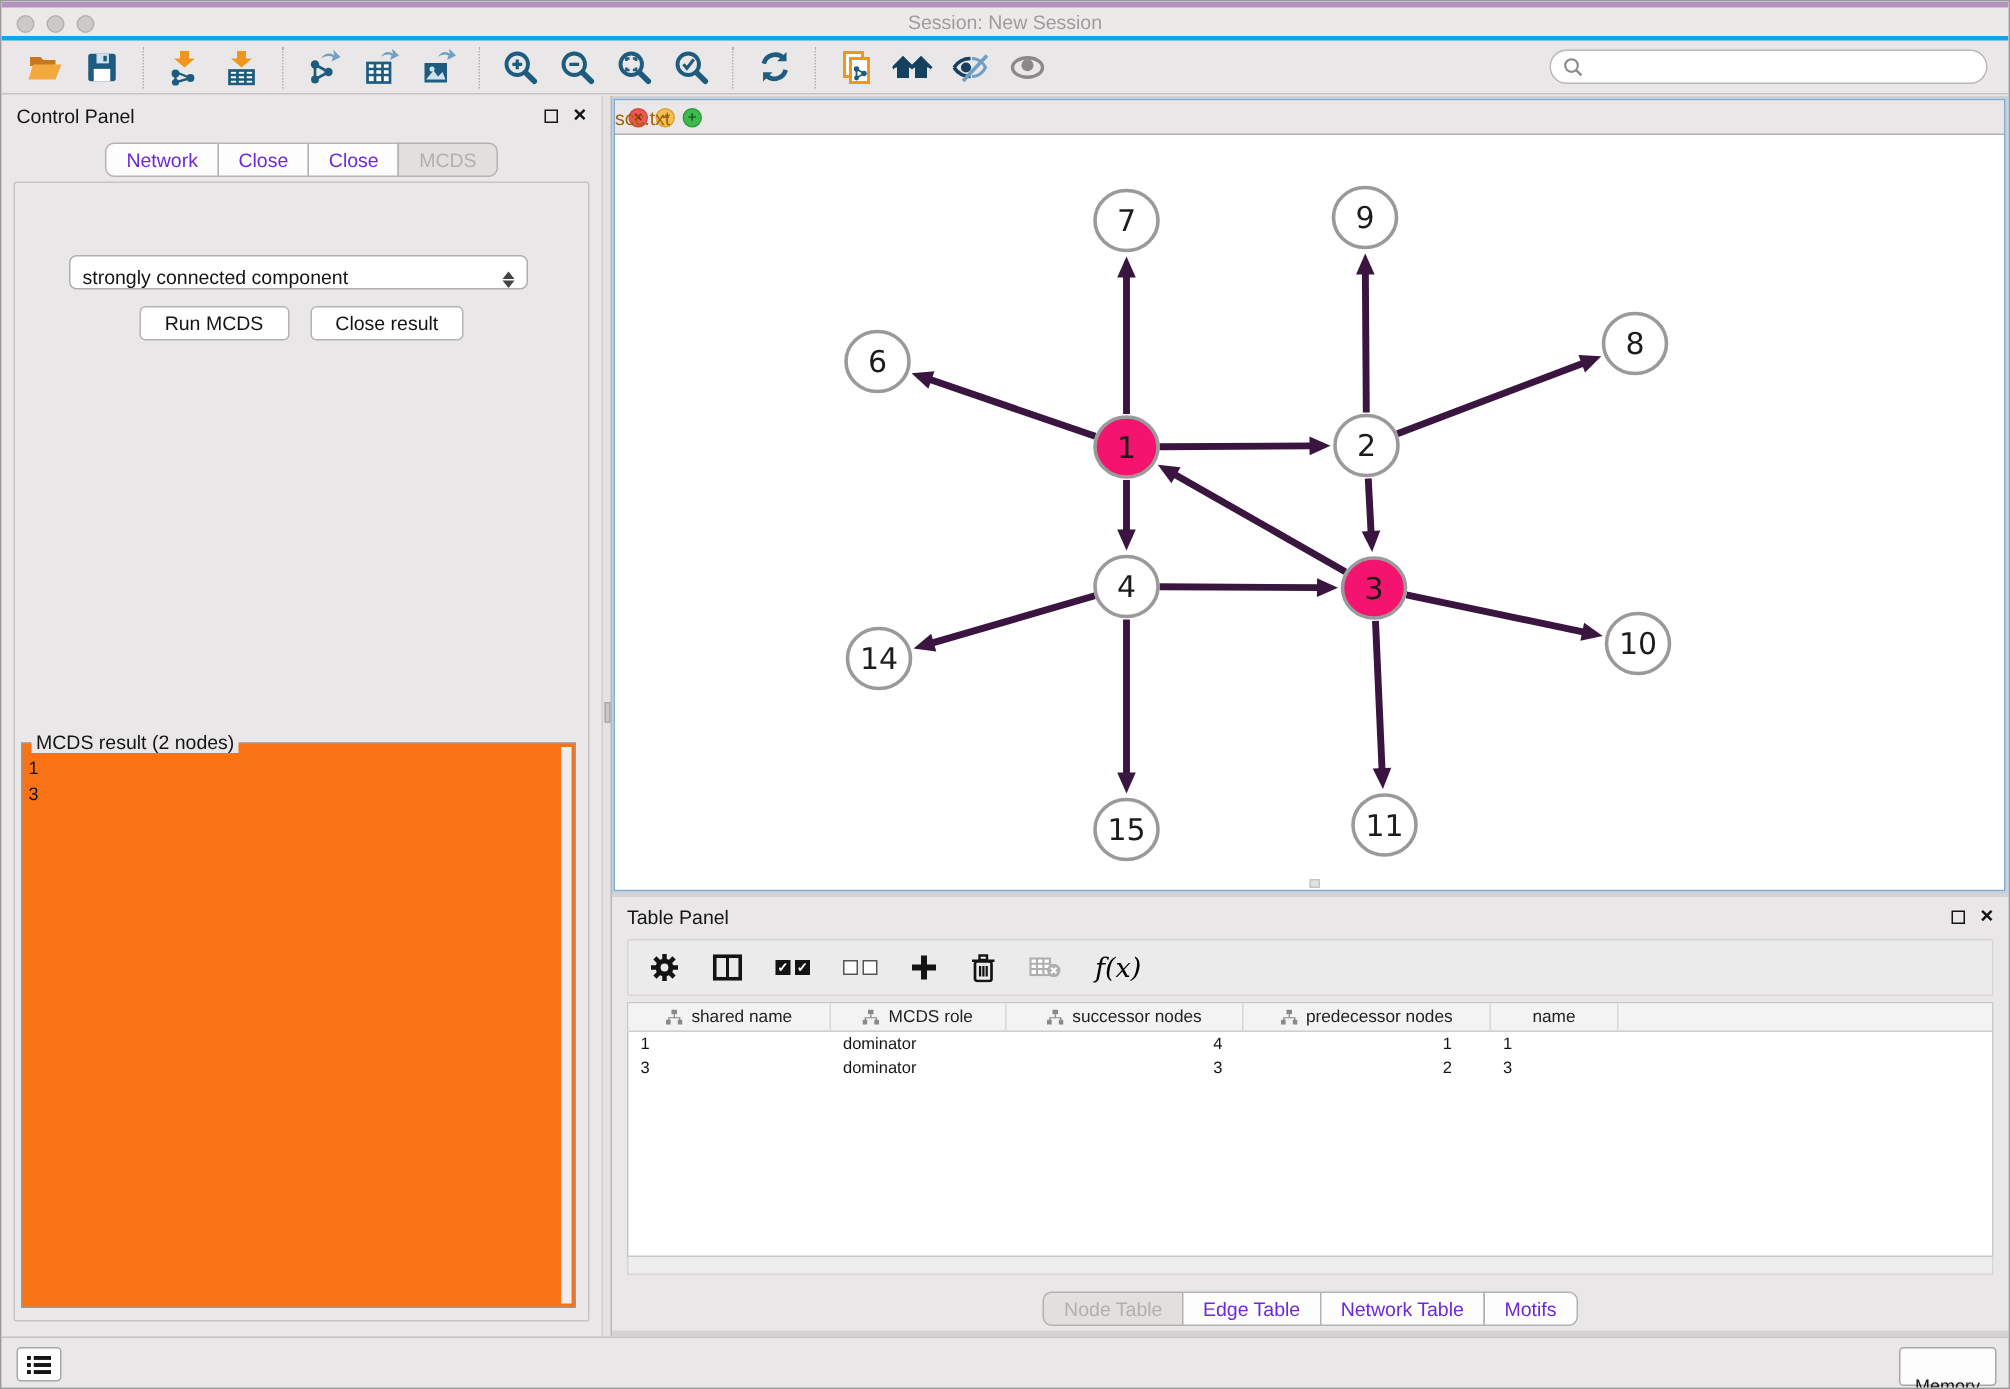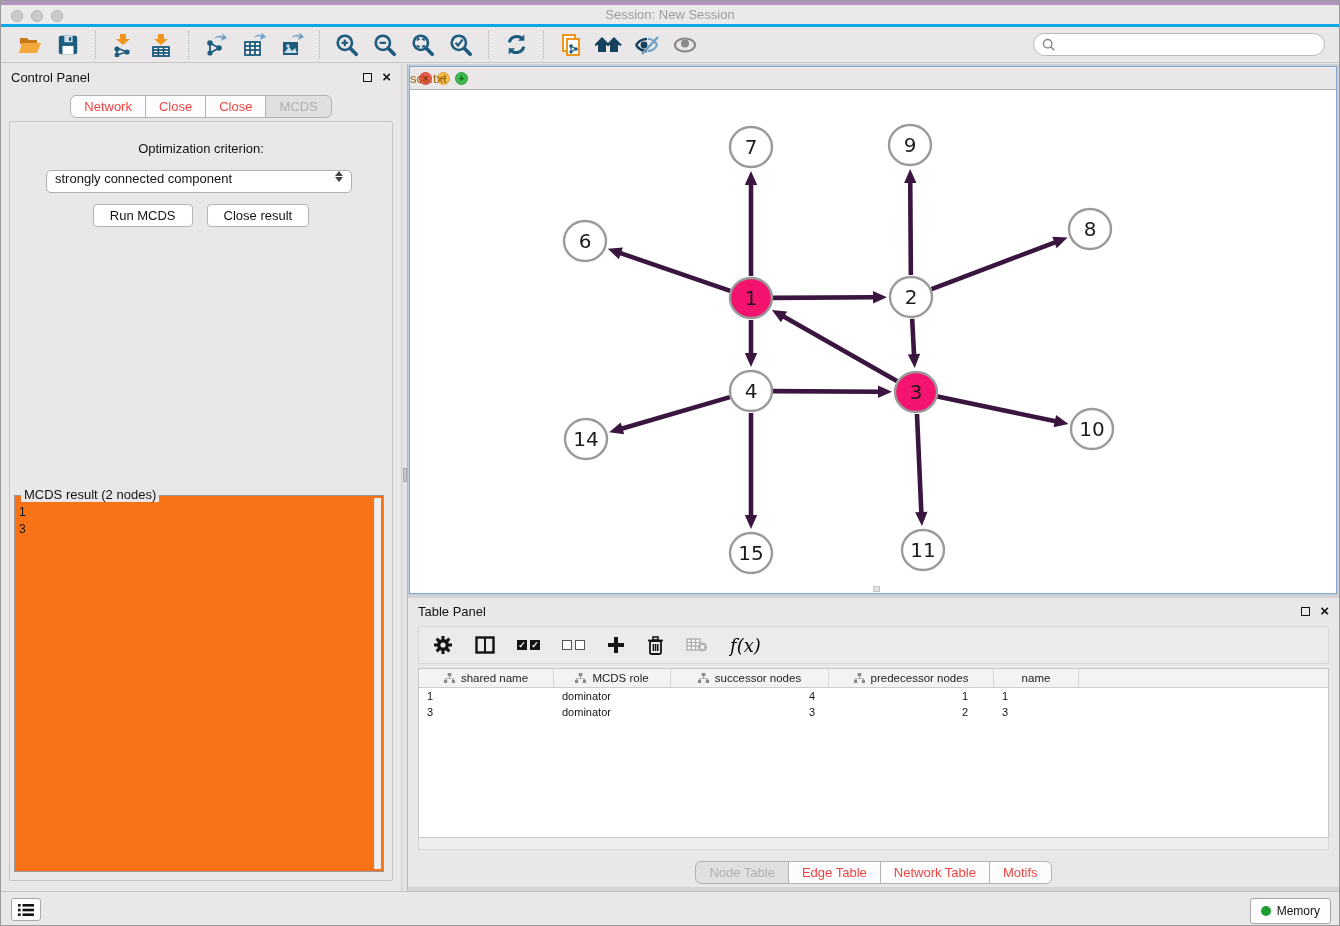--- a/index.html
+++ b/index.html
@@ -26,27 +26,27 @@
   
   .main { position:absolute; top:63px; left:0; right:0; bottom:34px; }
   
   .control-panel { position:absolute; left:0; top:0; width:400px; height:100%; background:#e9e7e7; }
   .panel-header { height:26px; display:flex; align-items:center; padding:0 10px; }
   .panel-title { font-size:13px; color:#141414; }
   .panel-header .win-icons { margin-left:auto; display:flex; align-items:center; gap:10px; }
   .float-ico { width:9px; height:9px; border:1.6px solid #141414; display:inline-block; }
   .close-ico { font-size:15px; font-weight:bold; color:#141414; line-height:10px; }
   .tabbar { display:flex; justify-content:center; margin-top:5px; position:relative; z-index:2; }
-  .tab { font-size:13px; color:#ef4444; background:#fdfdfd; border:1px solid #b3b1b1; padding:3px 13px; margin-left:-1px; cursor:default; white-space:nowrap; }
+  .tab { font-size:13px; color:#6d28d9; background:#fdfdfd; border:1px solid #b3b1b1; padding:3px 13px; margin-left:-1px; cursor:default; white-space:nowrap; }
   .tab:first-child { border-top-left-radius:6px; border-bottom-left-radius:6px; margin-left:0; }
   .tab:last-child { border-top-right-radius:6px; border-bottom-right-radius:6px; }
   .tab.disabled-active { background:#e2e0de; color:#b2b0ae; }
   .cp-content { position:absolute; left:8px; right:8px; top:57px; bottom:10px; border:1px solid #c6c4c4; background:#e9e7e7; border-radius:2px; }
   .opt-label { text-align:center; margin-top:19px; font-size:13px; color:#141414; }
-  .dropdown { position:absolute; left:36px; right:40px; top:48px; height:23px; background:#fff; border:1px solid #b0aeae; border-radius:5px; display:flex; align-items:flex-start; padding:0 8px; font-size:13px; color:#141414; }
+  .dropdown { position:absolute; left:36px; right:40px; top:48px; height:23px; background:#fff; border:1px solid #b0aeae; border-radius:5px; display:flex; align-items:flex-end; padding:0 8px; font-size:13px; color:#141414; }
   .dd-arrows { margin-left:auto; display:flex; flex-direction:column; gap:1px; }
   .dd-arrows span { width:0; height:0; border-left:4px solid transparent; border-right:4px solid transparent; }
   .dd-up { border-bottom:5px solid #444; }
   .dd-down { border-top:5px solid #444; }
   .btn-row { position:absolute; top:82px; left:0; right:0; display:flex; justify-content:center; gap:14px; }
   .pbtn { background:#fff; border:1px solid #b5b3b3; border-radius:4px; font-size:13px; color:#141414; padding:3px 16px; font-family:"Liberation Sans",sans-serif; }
   .result-box { position:absolute; left:4px; right:8px; top:373px; bottom:8px; border:1px solid #9a9898; background:#f97316; }
   .result-legend { position:absolute; top:-9px; left:6px; background:#e9e7e7; padding:0 3px; font-size:13px; color:#141414; }
   .result-area { position:absolute; inset:4px 10px 4px 4px; font-size:12px; color:#141414; line-height:17px; padding-top:4px; }
   .result-scroll { position:absolute; top:2px; bottom:2px; right:2px; width:7px; background:#f0efef; border-left:1px solid #e2e0e0; }
@@ -77,21 +77,21 @@
   .thead { display:flex; background:#f3f3f3; border-bottom:1px solid #cfcdcd; height:19px; }
   .th { display:flex; align-items:center; justify-content:center; gap:6px; font-size:11.5px; color:#222; border-right:1px solid #d8d6d6; height:100%; }
   .th svg { flex:0 0 auto; }
   .trow { display:flex; height:16px; }
   .td { font-size:11px; color:#141414; line-height:16px; overflow:hidden; white-space:nowrap; }
   .scroll-strip { margin:0 10px; height:12px; background:#efeeee; border:1px solid #d8d6d6; border-top:none; }
   .tp-tabbar { position:absolute; left:0; right:0; bottom:3px; display:flex; justify-content:center; }
   
   .statusbar { position:absolute; left:0; right:0; bottom:0; height:34px; background:#e9e7e7; border-top:1px solid #c3c1c1; }
   .list-btn { position:absolute; left:10px; top:6px; width:30px; height:23px; background:#fdfdfd; border:1px solid #a9a7a7; border-radius:3px; display:flex; align-items:center; justify-content:center; }
-  .memory-btn { position:absolute; right:8px; top:6px; height:23px; background:#fdfdfd; border:1px solid #a9a7a7; border-radius:3px; display:flex; align-items:center; gap:6px; padding:12px 10px; font-size:12px; color:#141414; }
+  .memory-btn { position:absolute; right:8px; top:6px; height:23px; background:#fdfdfd; border:1px solid #a9a7a7; border-radius:3px; display:flex; align-items:center; gap:6px; padding:12px 10px; font-size:12px; color:#141414;flex-direction:column; }
   .mem-dot { width:10px; height:10px; border-radius:50%; background:#1d9e2f; }
 </style>
 </head>
 <body>
 
 <div id="app">
 
   <div class="titlebar">
     <div class="purple-strip"></div>
     <div class="mac-dots">
@@ -267,21 +267,20 @@
           <span class="close-ico">×</span>
         </span>
       </div>
       <div class="tabbar" id="cp-tabs">
           <span class="tab">Network</span>
           <span class="tab">Close</span>
           <span class="tab">Close</span>
           <span class="tab disabled-active">MCDS</span>
         </div>
       <div class="cp-content">
-        <div class="opt-label">Optimization criterion:</div>
         <div class="dropdown">
           <span>strongly connected component</span>
           <span class="dd-arrows">
               <span class="dd-up"></span>
               <span class="dd-down"></span>
             </span>
         </div>
         <div class="btn-row">
           <button class="pbtn">Run MCDS</button>
           <button class="pbtn">Close result</button>

